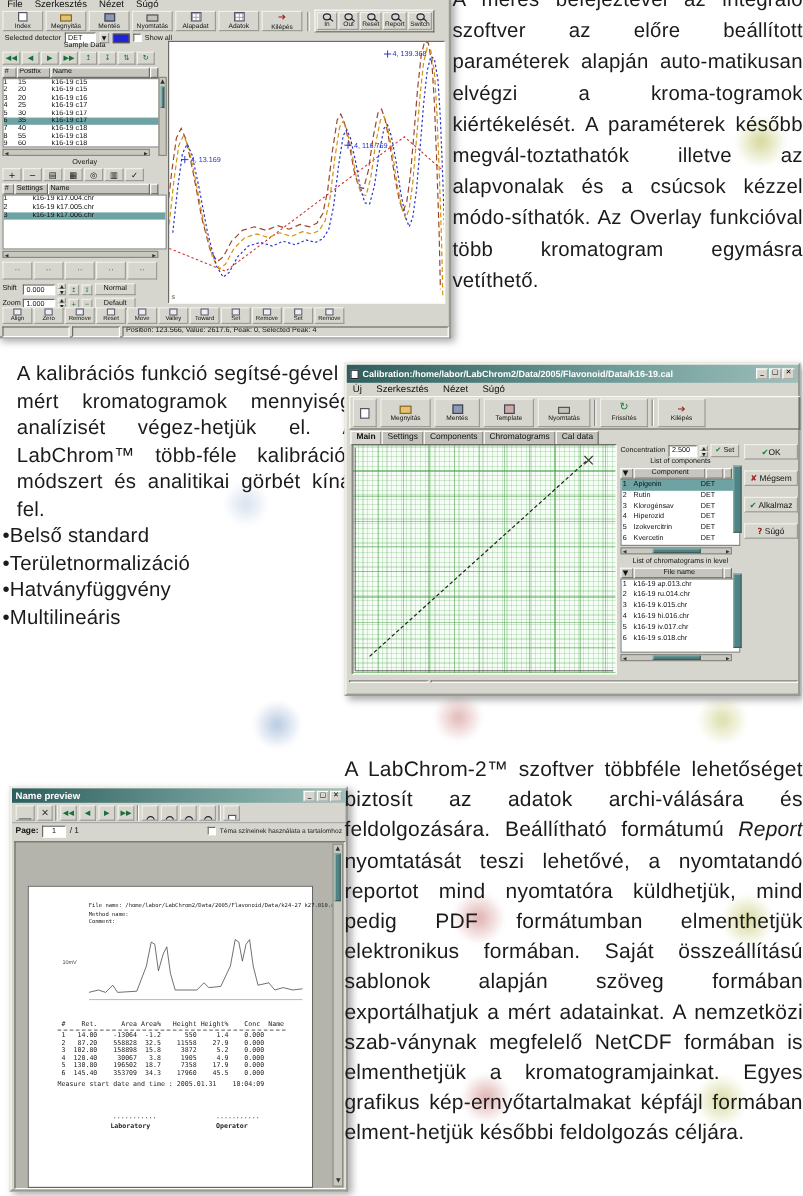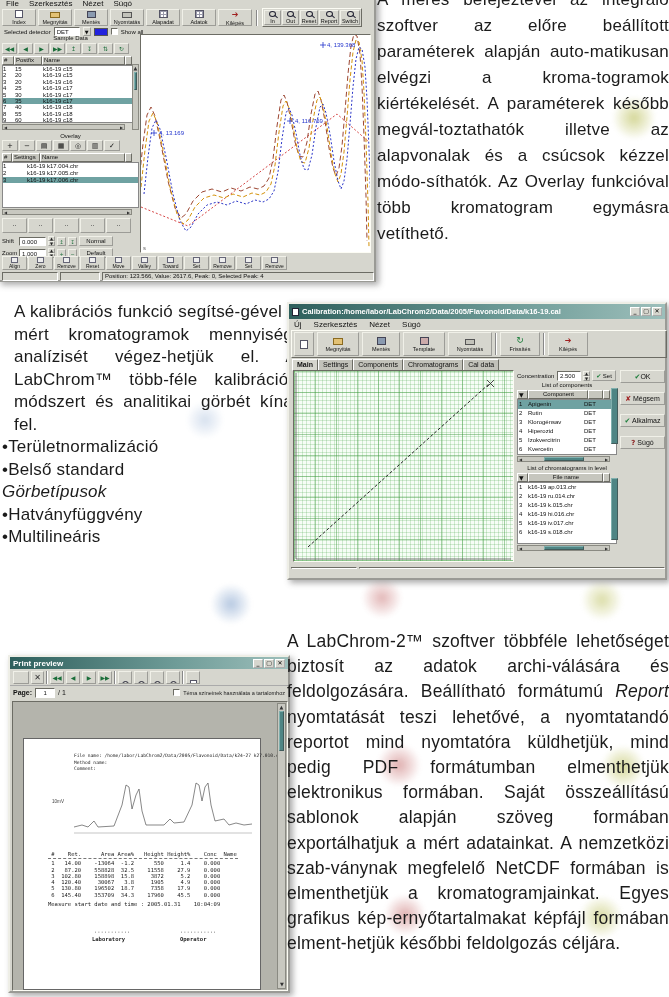--- a/index.html
+++ b/index.html
@@ -376,23 +376,22 @@
     </div>
   </div>
 
   <div class="doc-text" id="txt-tr" style="left:377px;top:-13px;width:292px">A mérés befejeztével az integráló szoftver az előre beállított paraméterek alapján auto-matikusan elvégzi a kroma-togramok kiértékelését. A paraméterek később megvál-toztathatók illetve az alapvonalak és a csúcsok kézzel módo-síthatók. Az Overlay funkcióval több kromatogram egymásra vetíthető.</div>
 
   <div class="doc-text" id="txt-ml" style="left:14px;top:301px;width:283px;line-height:22.5px">
     <span>A kalibrációs funkció segítsé-gével a mért kromatogramok mennyiségi analízisét végez-hetjük el. A LabChrom™ több-féle kalibrációs módszert és analitikai görbét kínál fel.</span>
   </div>
   <div style="position:absolute;left:2px;top:436px;width:283px;font-size:17px;line-height:22.5px;color:#1b1b1b;letter-spacing:.2px">
 
+      <div>•Belső standard</div>
       <div>•Területnormalizáció</div>
-      <div>•Belső standard</div>
-      <div class="it">Görbetípusok</div>
       <div>•Hatványfüggvény</div>
       <div>•Multilineáris</div>
     </div>
 
   <div class="win" id="calwin" style="left:287px;top:302px;width:380px;height:278px">
     <div class="tbar" style="height:15px;font-size:7.5px">
       <span style="width:7px;height:8px;background:#fff;border:1px solid #223;display:inline-block"></span>
       <span style="white-space:nowrap;overflow:hidden">Calibration:/home/labor/LabChrom2/Data/2005/Flavonoid/Data/k16-19.cal</span>
       <span class="tbtns">
           <span class="tbb glyph">_</span>
@@ -576,21 +575,21 @@
     </div>
 
     <div style="position:absolute;left:2px;top:263px;display:flex;gap:2px;width:374px">
       <span class="stat" style="width:66px"></span>
       <span class="stat" style="flex:1"></span>
     </div>
   </div>
 
   <div class="win" id="printwin" style="left:8px;top:655px;width:282px;height:338px">
     <div class="tbar" style="height:12px;font-size:8px">
-      <span>Print preview</span>
+      <span>Name preview</span>
       <span class="tbtns">
           <span class="tbb glyph">_</span>
           <span class="tbb glyph">▢</span>
           <span class="tbb glyph">✕</span>
         </span>
     </div>
     <div style="display:flex;align-items:center;gap:2px;height:17px;padding:0 3px;border-bottom:1px solid #aaa">
       <span class="btn" style="width:16px;height:13px;padding-top:3px"><span class="ic ic-printer" style="margin-top:0"></span></span>
       <span class="btn glyph" style="width:13px;height:13px;font-size:8px;line-height:12px;color:#333">✕</span>
       <span style="width:2px;height:13px;border-left:1px solid #888;border-right:1px solid #fff"></span>

